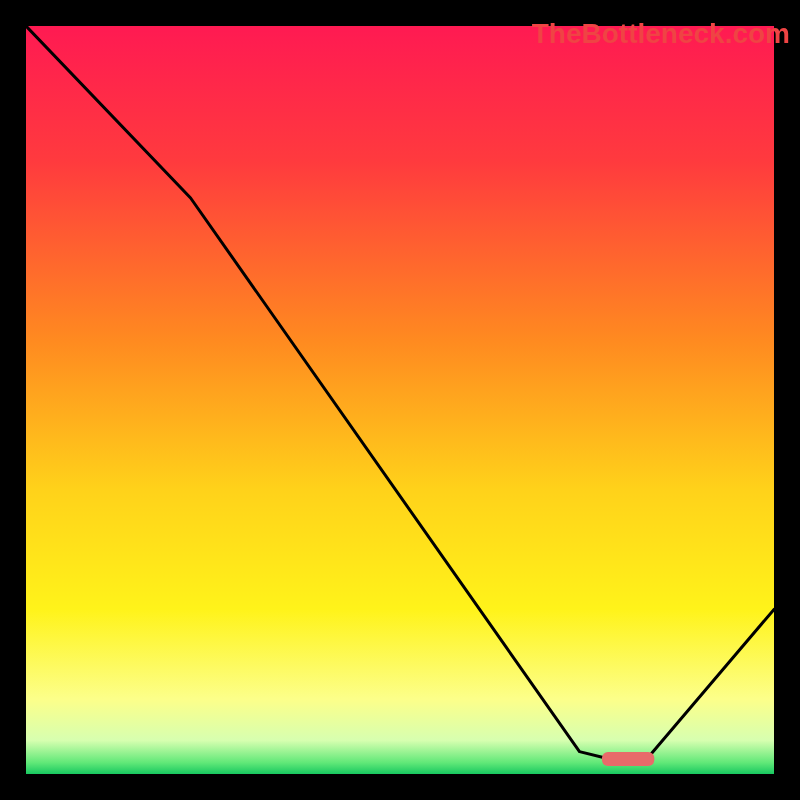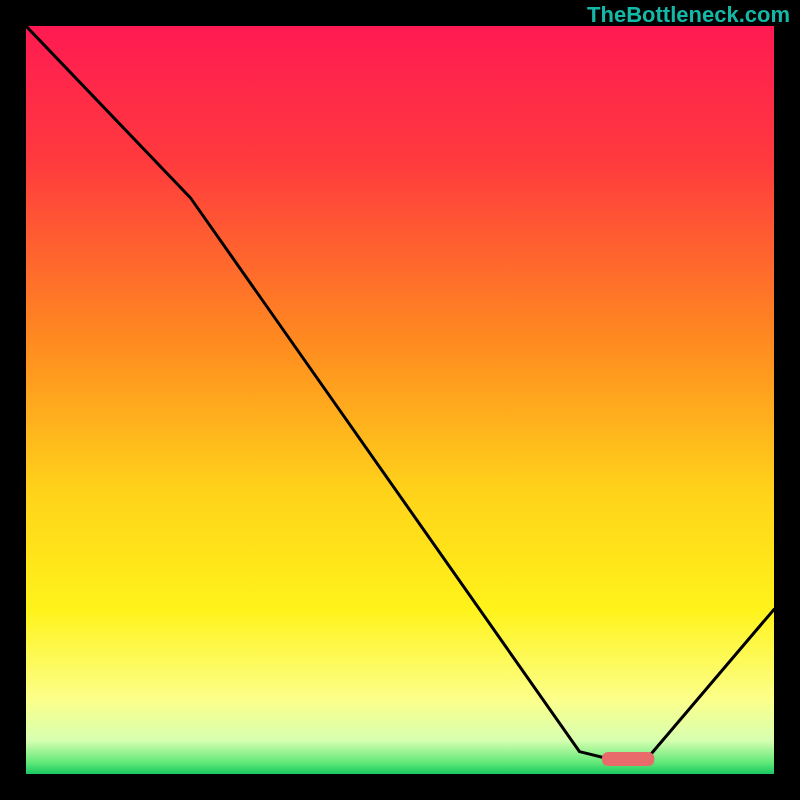--- a/index.html
+++ b/index.html
@@ -6,24 +6,24 @@
     margin: 0;
     padding: 0;
     width: 800px;
     height: 800px;
     background: #000;
     overflow: hidden;
     font-family: Arial, Helvetica, sans-serif;
   }
   .watermark {
     position: absolute;
-    top: 2px;
+    top: 18px;
     right: 10px;
-    color: #14b8a6;
-    font-size: 22px;
+    color: #ef4444;
+    font-size: 28px;
     font-weight: bold;
     z-index: 10;
   }
   .plot-area {
     position: absolute;
     left: 26px;
     top: 26px;
     width: 748px;
     height: 748px;
   }

